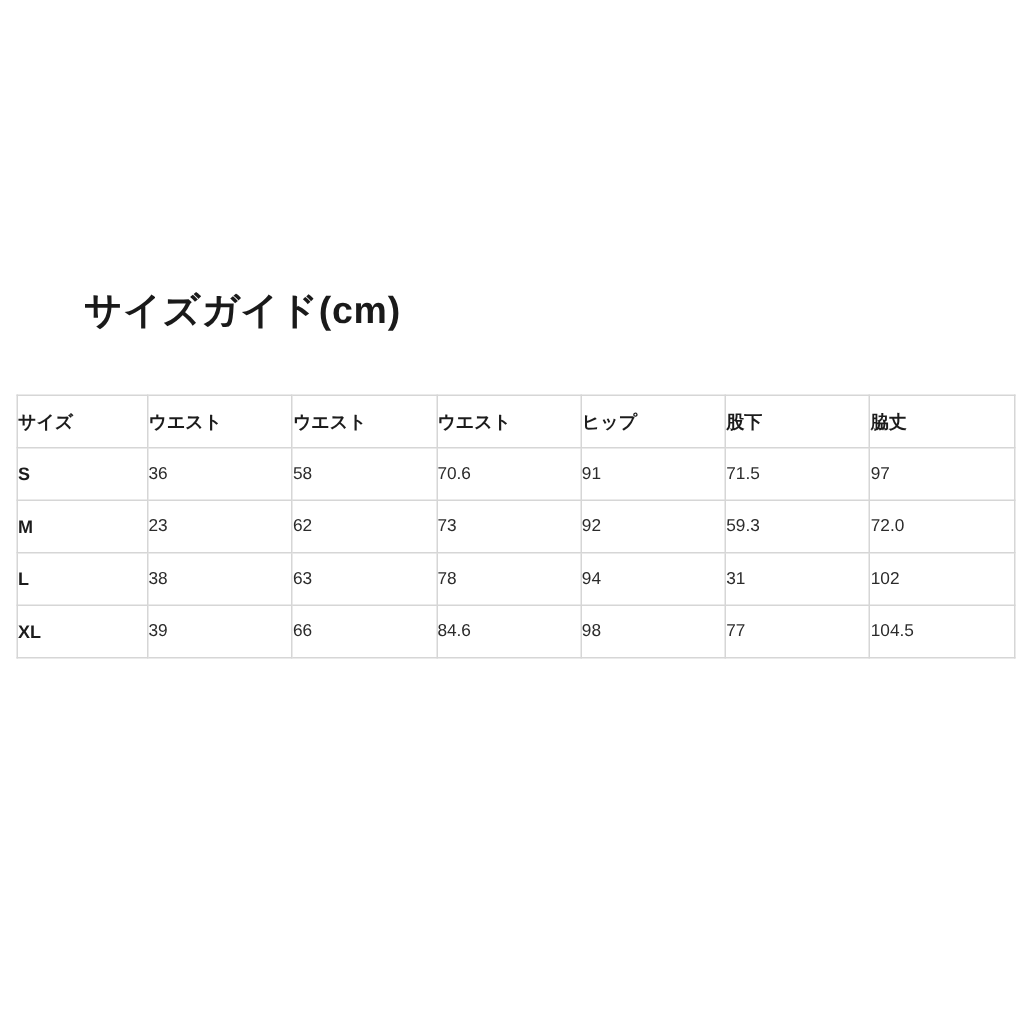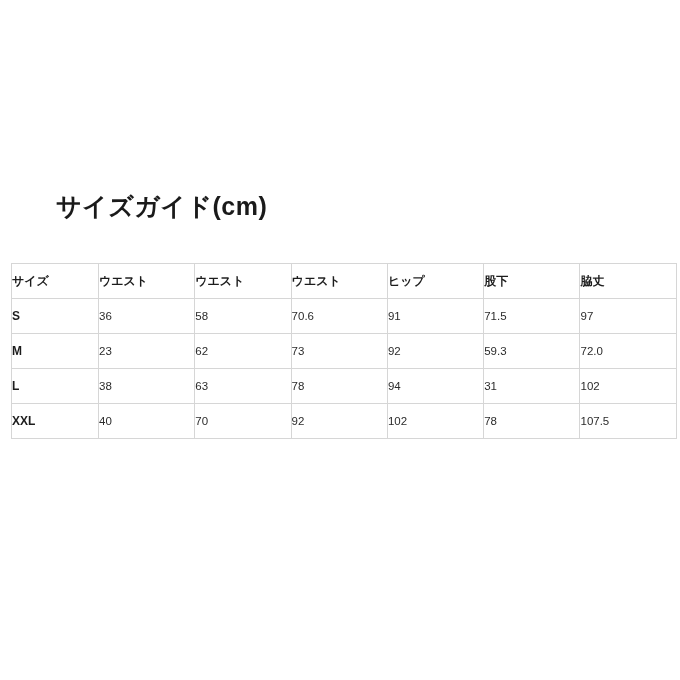--- a/index.html
+++ b/index.html
@@ -103,24 +103,24 @@
       <tr>
         <td class="rowhead">L</td>
         <td>38</td>
         <td>63</td>
         <td>78</td>
         <td>94</td>
         <td>31</td>
         <td>102</td>
       </tr>
       <tr>
-        <td class="rowhead">XXL</td>
-        <td>40</td>
-        <td>70</td>
-        <td>92</td>
-        <td>102</td>
-        <td>78</td>
-        <td>107.5</td>
+        <td class="rowhead">XL</td>
+        <td>39</td>
+        <td>66</td>
+        <td>84.6</td>
+        <td>98</td>
+        <td>77</td>
+        <td>104.5</td>
       </tr>
     </tbody>
   </table>
 
 </div>
 
 </body></html>

